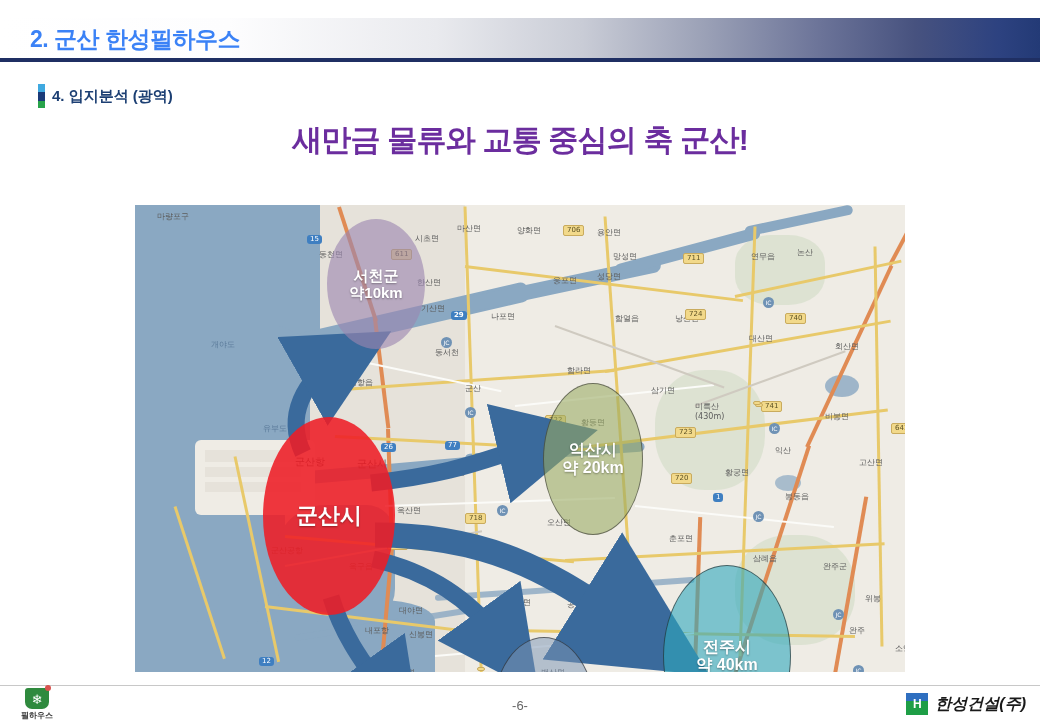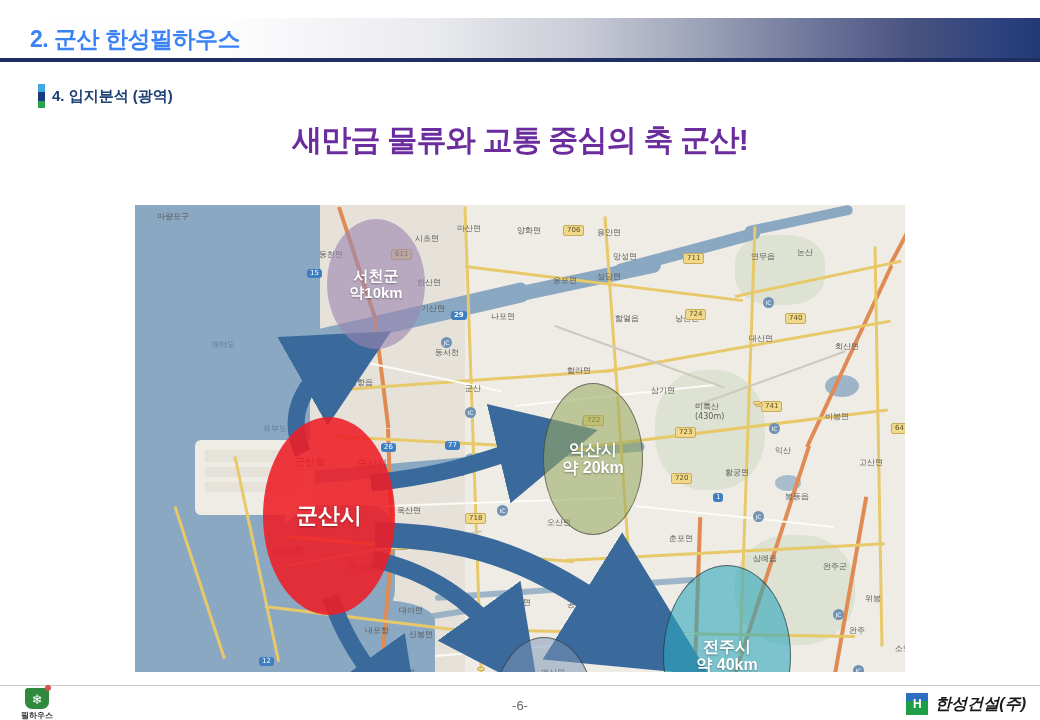--- a/index.html
+++ b/index.html
@@ -413,36 +413,36 @@
       <div class="maplabel" style="left:492px;top:440px;">용지면</div>
       <div class="maplabel" style="left:688px;top:356px;">완주군</div>
       <div class="maplabel" style="left:618px;top:348px;">삼례읍</div>
       <div class="maplabel" style="left:406px;top:442px;margin-top:20px;">백산면</div>
 
       <div class="maplabel" style="left:256px;top:462px;">공활면</div>
       <div class="maplabel" style="left:714px;top:420px;">완주</div>
       <div class="maplabel" style="left:730px;top:388px;">위봉</div>
       <div class="maplabel" style="left:760px;top:438px;">소양</div>
 
-      <div class="shield-b" style="left:172px;top:30px;margin-top:34px;">15</div>
+      <div class="shield-b" style="left:172px;top:30px;">15</div>
       <div class="shield-y" style="left:256px;top:44px;">611</div>
       <div class="shield-b" style="left:316px;top:106px;font-weight:bold;">29</div>
       <div class="shield-b" style="left:246px;top:238px;">26</div>
       <div class="shield-b" style="left:310px;top:236px;">77</div>
       <div class="shield-b" style="left:124px;top:452px;">12</div>
 
       <div class="shield-y" style="left:428px;top:20px;">706</div>
       <div class="shield-y" style="left:548px;top:48px;">711</div>
       <div class="shield-y" style="left:550px;top:104px;">724</div>
       <div class="shield-y" style="left:650px;top:108px;">740</div>
       <div class="shield-y" style="left:540px;top:222px;">723</div>
       <div class="shield-y" style="left:626px;top:196px;">741</div>
       <div class="shield-y" style="left:620px;top:198px;"></div>
       <div class="shield-y" style="left:618px;top:196px;"></div>
-      <div class="shield-y" style="left:448px;top:210px;text-align:right;">722</div>
+      <div class="shield-y" style="left:410px;top:210px;text-align:right;">722</div>
       <div class="shield-y" style="left:536px;top:268px;">720</div>
       <div class="shield-y" style="left:252px;top:334px;">709</div>
       <div class="shield-y" style="left:330px;top:308px;">718</div>
 
       <div class="shield-y" style="left:342px;top:462px;"></div>
 
       <div class="shield-y" style="left:756px;top:218px;">643</div>
 
       <div class="shield-b" style="left:578px;top:288px;">1</div>
 

